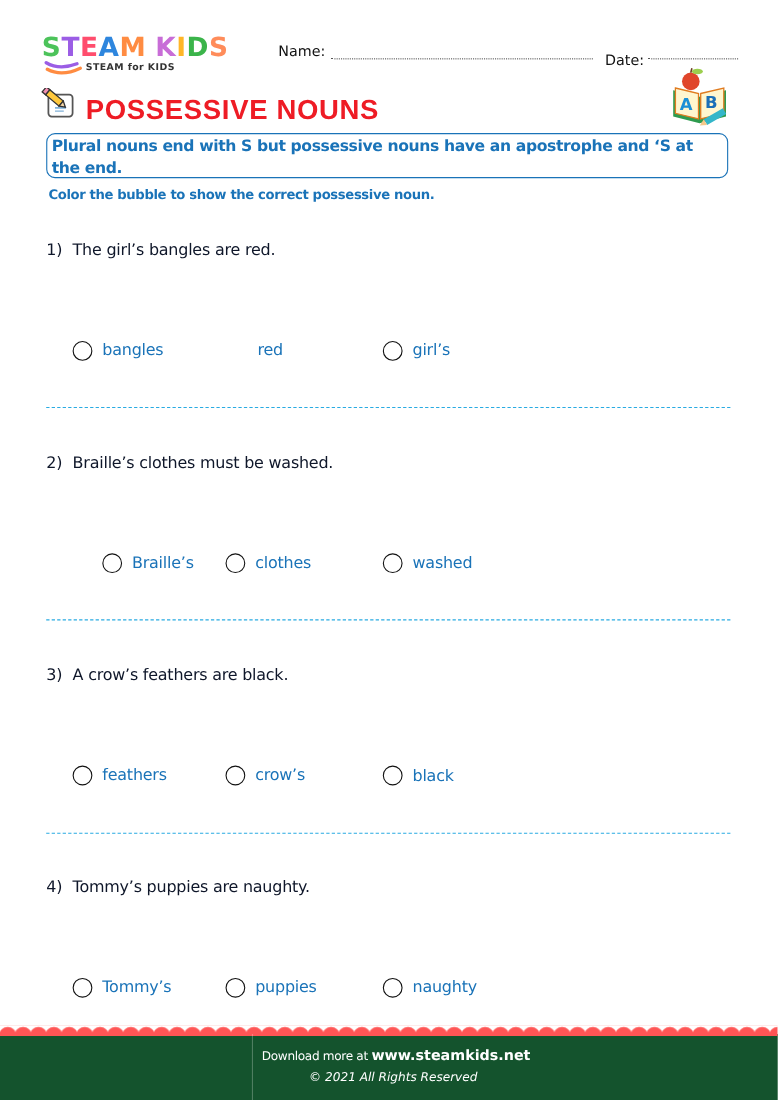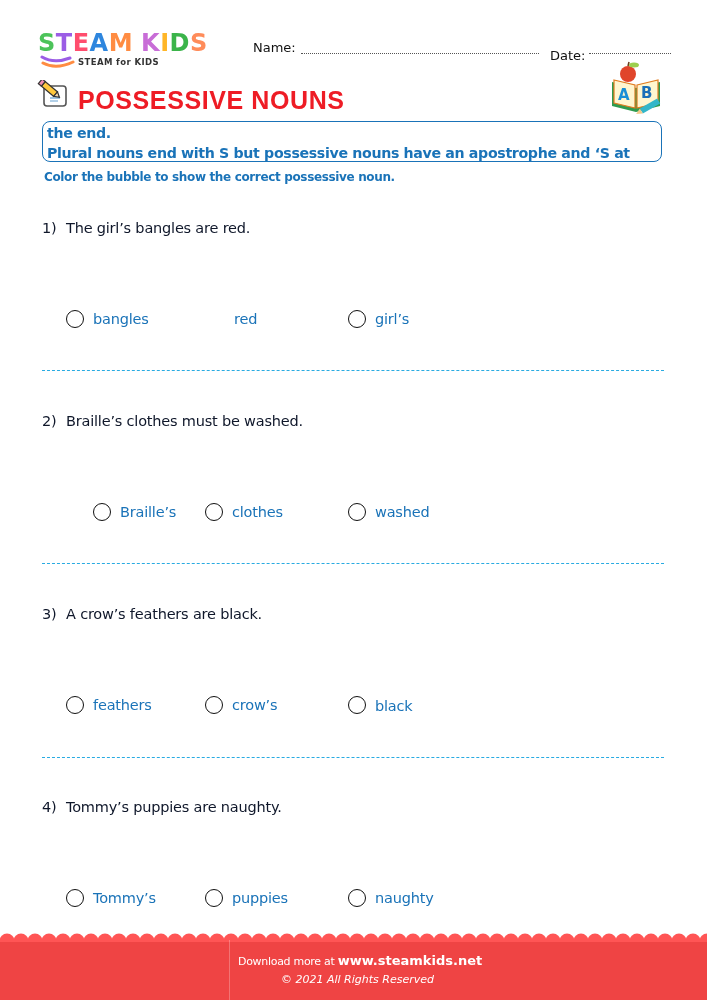--- a/index.html
+++ b/index.html
@@ -35,21 +35,21 @@
 
     
     .question { position: absolute; left: 42px; font-family: "DejaVu Sans", sans-serif; font-size: 14.5px; color: #0f172a; white-space: nowrap; letter-spacing: -0.2px; }
     .question .num { display: inline-block; width: 24px; }
     .option { position: absolute; display: flex; align-items: center; font-family: "DejaVu Sans", sans-serif; font-size: 14.5px; color: #1a73b8; white-space: nowrap; letter-spacing: -0.2px; }
     .bubble { width: 18px; height: 18px; border: 1.5px solid #111; border-radius: 50%; box-sizing: border-box; margin-right: 9px; background: #fff; }
     .bubble.hidden { visibility: hidden; }
     .divider { position: absolute; left: 42px; width: 622px; height: 0; border-top: 1.3px dashed #29abe2; }
 
     
-    .footer { left: 0; top: 940px; width: 707px; height: 60px; background: #ef4444; }
+    .footer { left: 0; top: 940px; width: 707px; height: 60px; background: #14532d; }
     .scallop { position: absolute; left: 0; top: -8px; width: 707px; height: 10px; }
     .footer-line1 { position: absolute; left: 238px; top: 13px; font-family: "DejaVu Sans", sans-serif; font-size: 11px; color: #fff; white-space: nowrap; letter-spacing: -0.3px; }
     .footer-line1 b { font-size: 13px; letter-spacing: 0; }
     .footer-line2 { position: absolute; left: 281px; top: 33px; font-family: "DejaVu Sans", sans-serif; font-style: italic; font-size: 11px; color: #fff; white-space: nowrap; }
     .footer-sep { position: absolute; left: 229px; top: 0; width: 1px; height: 60px; background: rgba(255,255,255,0.25); }
   </style>
 </head>
 <body>
 
 <div class="abs logo">
@@ -88,22 +88,22 @@
   <path d="M31 25 L52 20 L52 43 L31 48 Z" fill="#fff6cf" stroke="#e07b1f" stroke-width="1.2"></path>
   <text x="12" y="40" font-family="DejaVu Sans, sans-serif" font-weight="bold" font-size="15" fill="#1b8fd6">A</text>
   <text x="35" y="38" font-family="DejaVu Sans, sans-serif" font-weight="bold" font-size="15" fill="#1b6fb8">B</text>
   <g transform="rotate(-30 44 46)">
     <rect x="34" y="43" width="20" height="6" fill="#33b6c9"></rect>
     <polygon points="34,43 28,46 34,49" fill="#f3c98b"></polygon>
   </g>
 </svg>
 
 <div class="abs info-box">
+  <div class="info-text">Plural nouns end with S but possessive nouns have an apostrophe and ‘S at</div>
   <div class="info-text">the end.</div>
-  <div class="info-text">Plural nouns end with S but possessive nouns have an apostrophe and ‘S at</div>
 </div>
 <div class="abs instruction">Color the bubble to show the correct possessive noun.</div>
 
 <div class="question" style="top:220px;">
   <span class="num">1)</span><span>The girl’s bangles are red.</span>
 </div>
 <div class="option" style="left:66px; top:310px;">
   <span class="bubble"></span>
     <span>bangles</span>
 </div>

